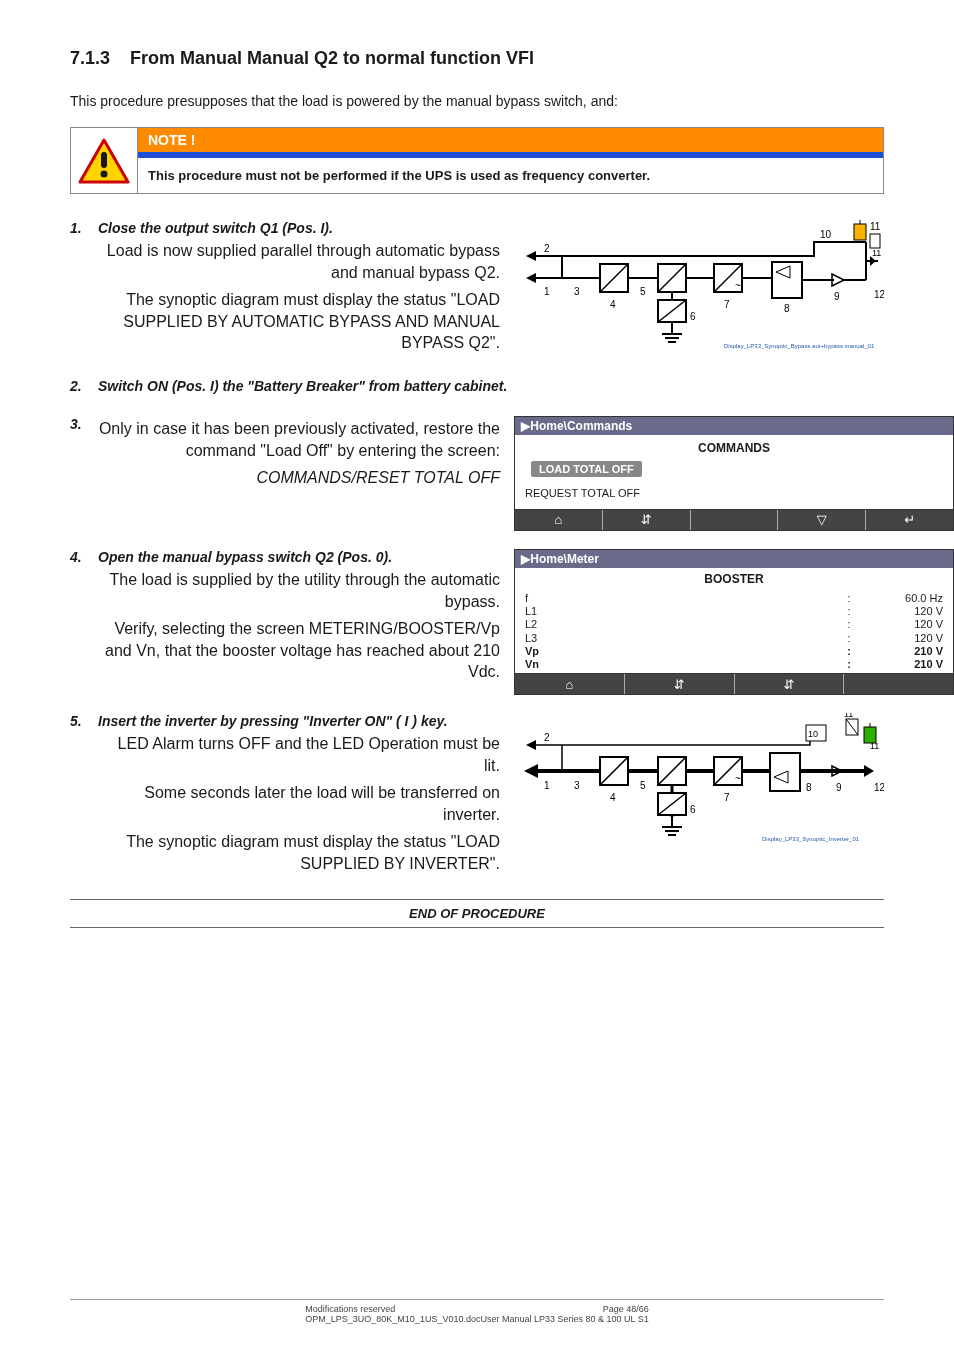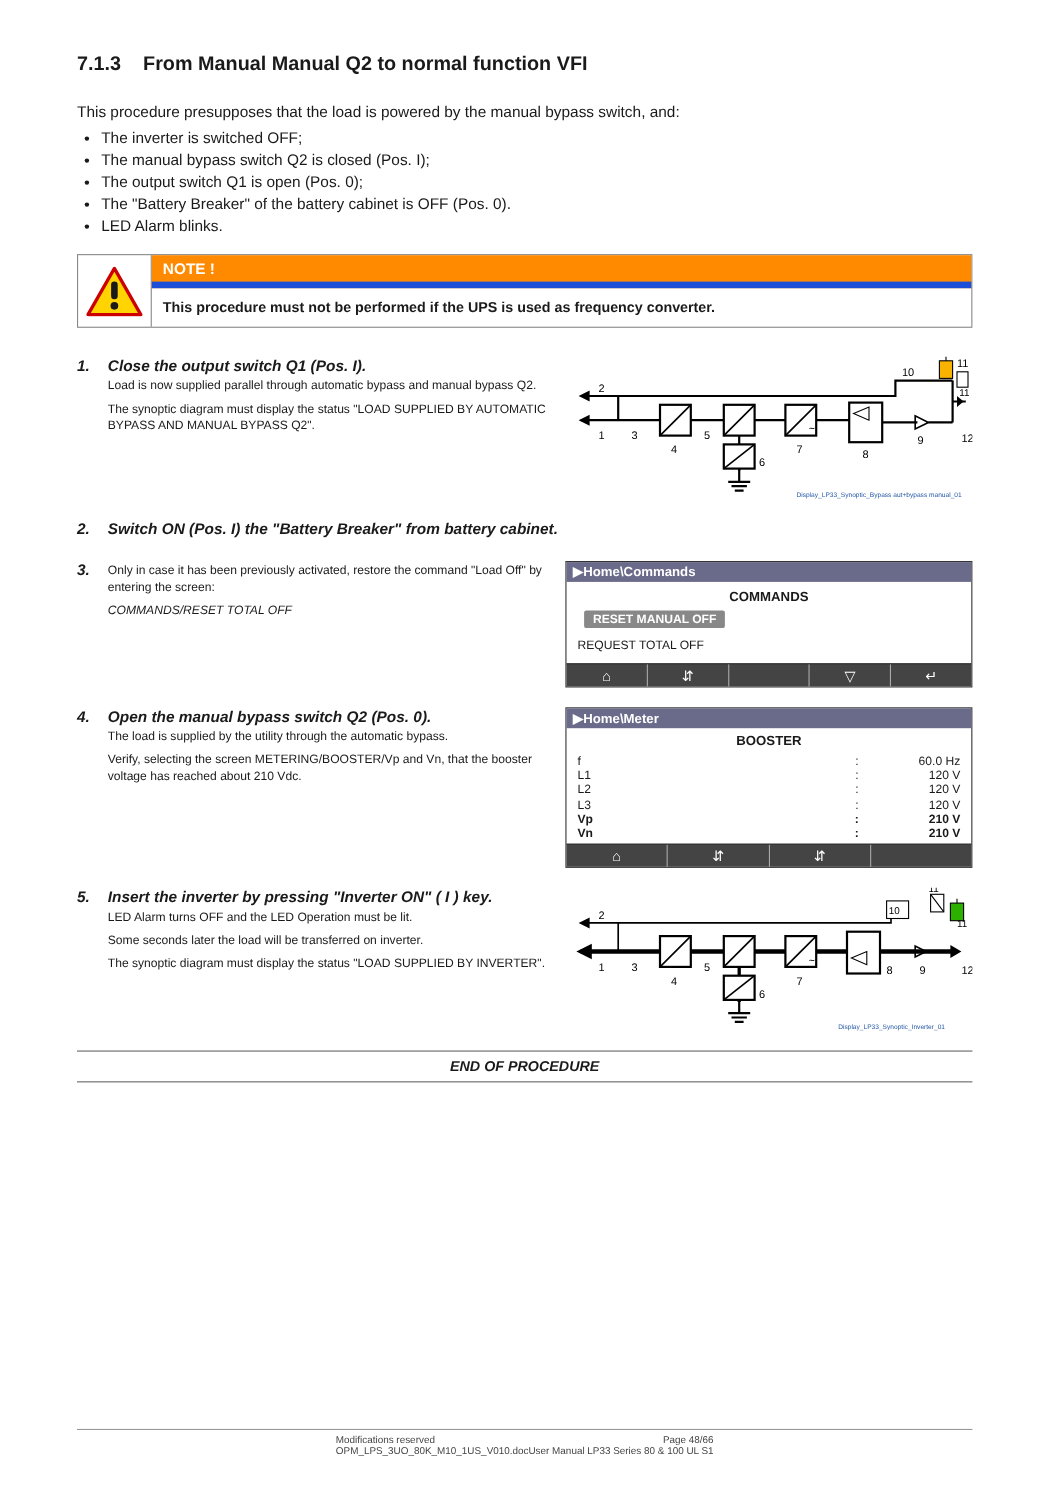--- a/index.html
+++ b/index.html
@@ -84,27 +84,28 @@
     margin-bottom: 4px;
     display: flex;
   }
   .step-num {
     width: 28px;
     flex-shrink: 0;
     font-style: italic;
   }
   .step-body {
     padding-left: 28px;
-    font-size: 11px;
+    font-size: 16px;
     line-height: 1.35;
+    text-align: right;
   }
   .step-body p { margin: 2px 0 6px 0; }
   .svg-diagram { display: block; }
   .lcd-panel {
-    width: 370px;
+    width: 440px;
     border: 1px solid #333;
     font-size: 12px;
     box-sizing: border-box;
   }
   .lcd-title {
     background: #6a6a8a;
     color: #fff;
     font-weight: 700;
     padding: 2px 6px;
     font-size: 12px;
@@ -183,27 +184,20 @@
 <div class="page">
 
   <h2>
     <span>7.1.3</span>
     &nbsp;&nbsp;
     <span>From Manual Manual Q2 to normal function VFI</span>
   </h2>
 
   <p class="intro">This procedure presupposes that the load is powered by the manual bypass switch, and:</p>
 
-  <ul class="bullets">
-    <li>The inverter is switched OFF;</li>
-    <li>The manual bypass switch Q2 is closed (Pos. I);</li>
-    <li>The output switch Q1 is open (Pos. 0);</li>
-    <li>The "Battery Breaker" of the battery cabinet is OFF (Pos. 0).</li>
-    <li>LED Alarm blinks.</li>
-  </ul>
 
   <div class="note-box">
     <div class="note-icon-cell">
       <svg width="52" height="46" viewBox="0 0 52 46">
         <polygon points="26,2 50,44 2,44" fill="#ffd400" stroke="#c00" stroke-width="3" stroke-linejoin="round"></polygon>
         <rect x="23" y="14" width="6" height="16" rx="3" fill="#1a1a1a"></rect>
         <circle cx="26" cy="36" r="3.5" fill="#1a1a1a"></circle>
       </svg>
     </div>
     <div class="note-text-cell">
@@ -302,21 +296,21 @@
       <div class="step-body" style="padding-left:28px; margin-top:-18px;">
         <p>Only in case it has been previously activated, restore the command "Load Off" by entering the screen:</p>
         <p class="em"><span>COMMANDS/RESET TOTAL OFF</span></p>
       </div>
     </div>
     <div class="step-right">
       <div class="lcd-panel">
         <div class="lcd-title">▶Home\Commands</div>
         <div class="lcd-body">
           <div class="lcd-center">COMMANDS</div>
-          <span class="lcd-btn">RESET MANUAL OFF</span>
+          <span class="lcd-btn">LOAD TOTAL OFF</span>
           <div class="lcd-plain">REQUEST TOTAL OFF</div>
         </div>
         <div class="lcd-nav">
           <div>⌂</div>
           <div>⇵</div>
           <div></div>
           <div>▽</div>
           <div>↵</div>
         </div>
       </div>

